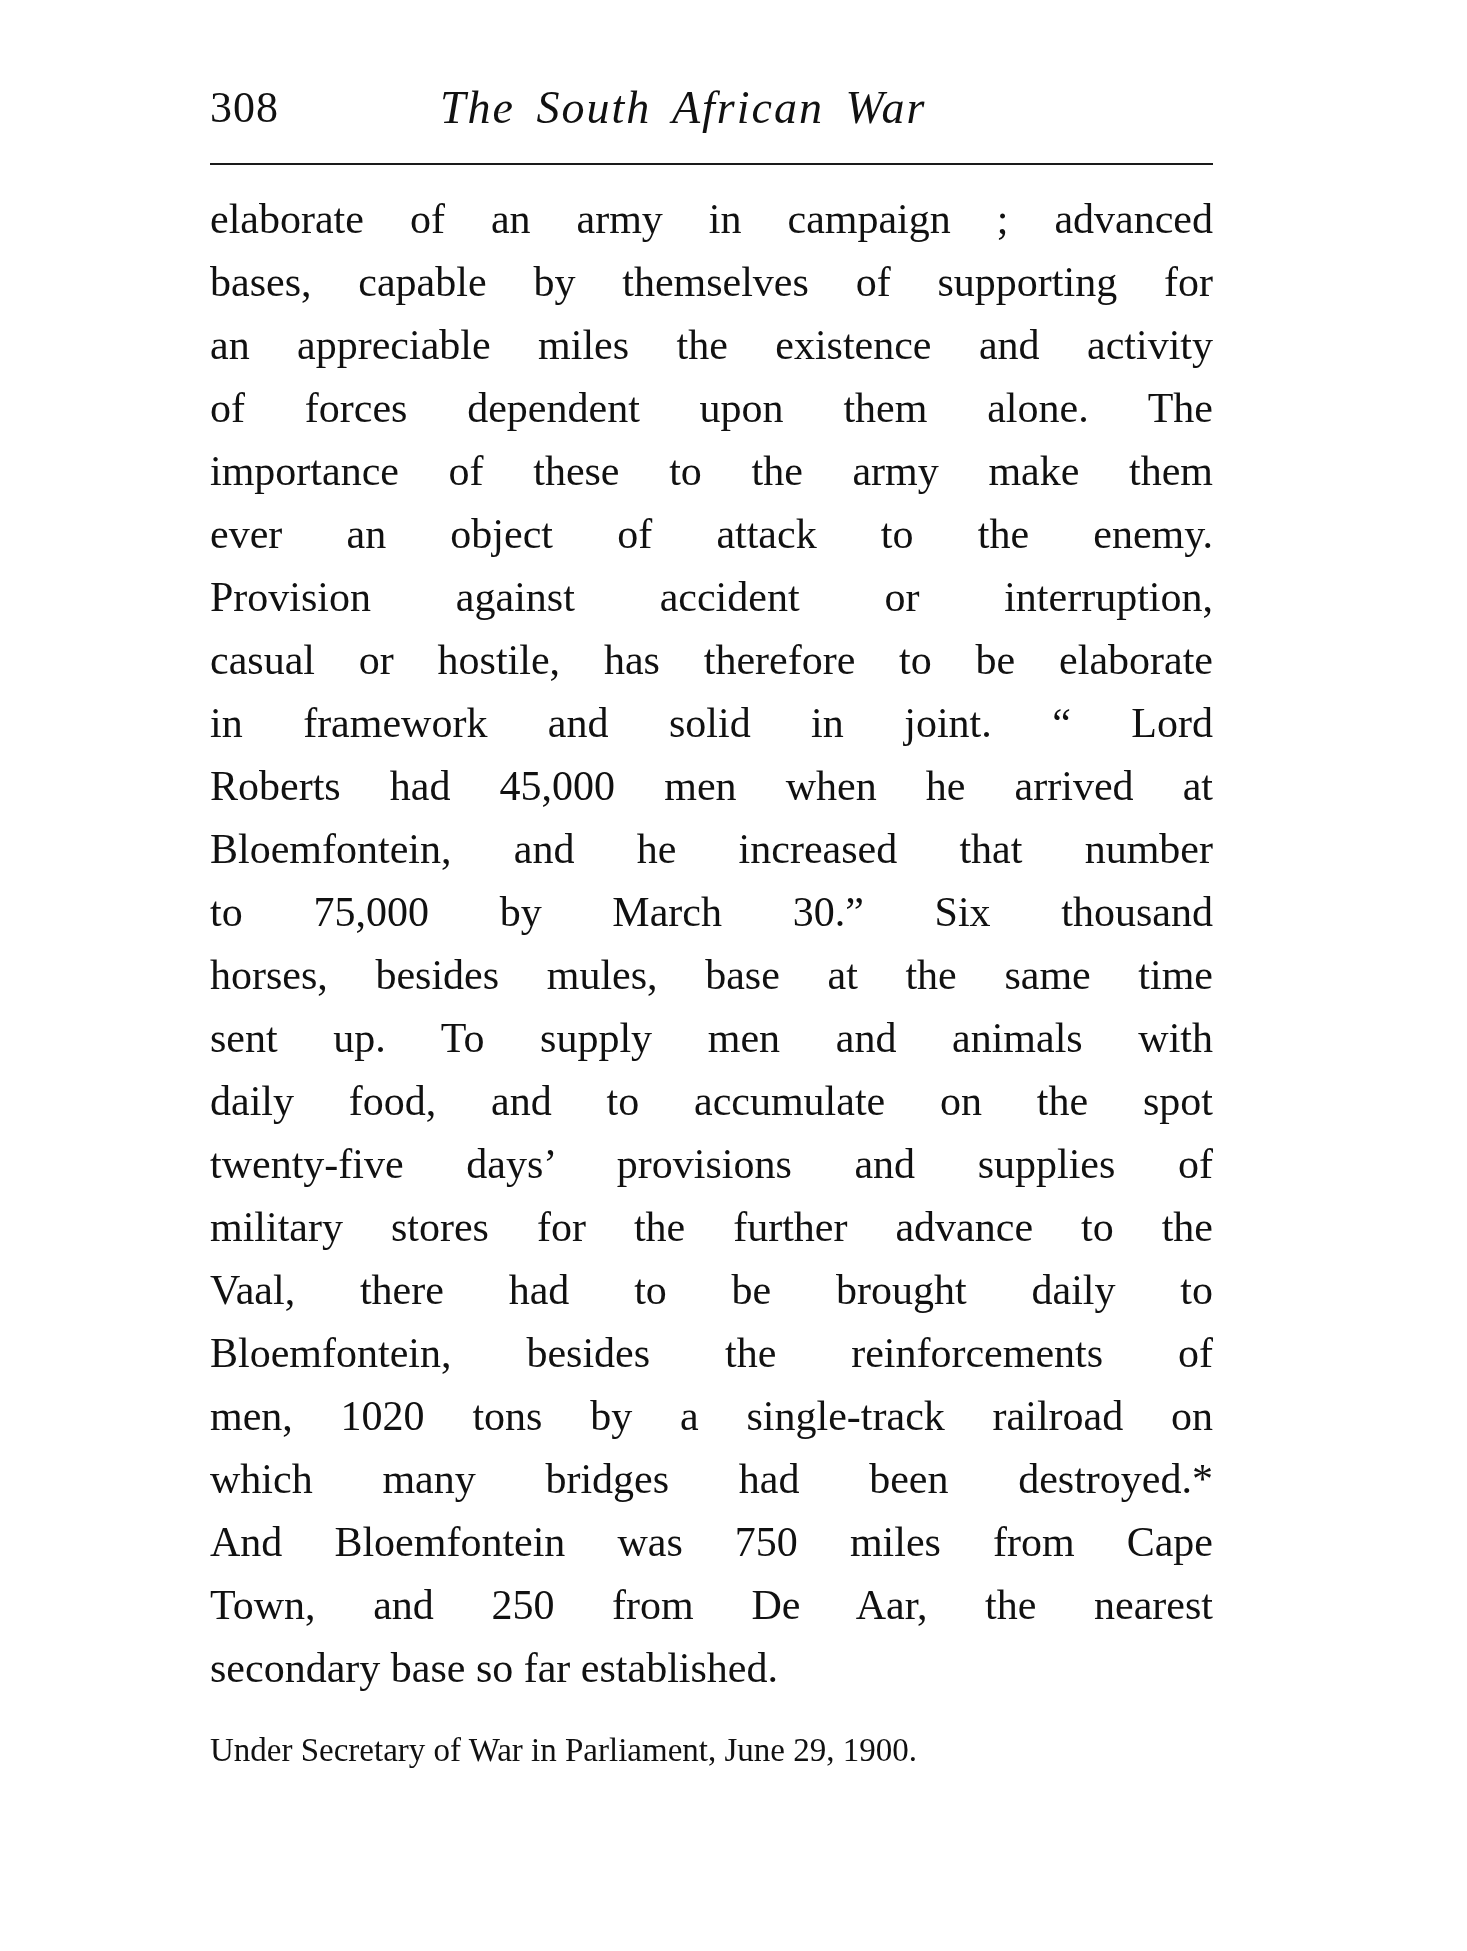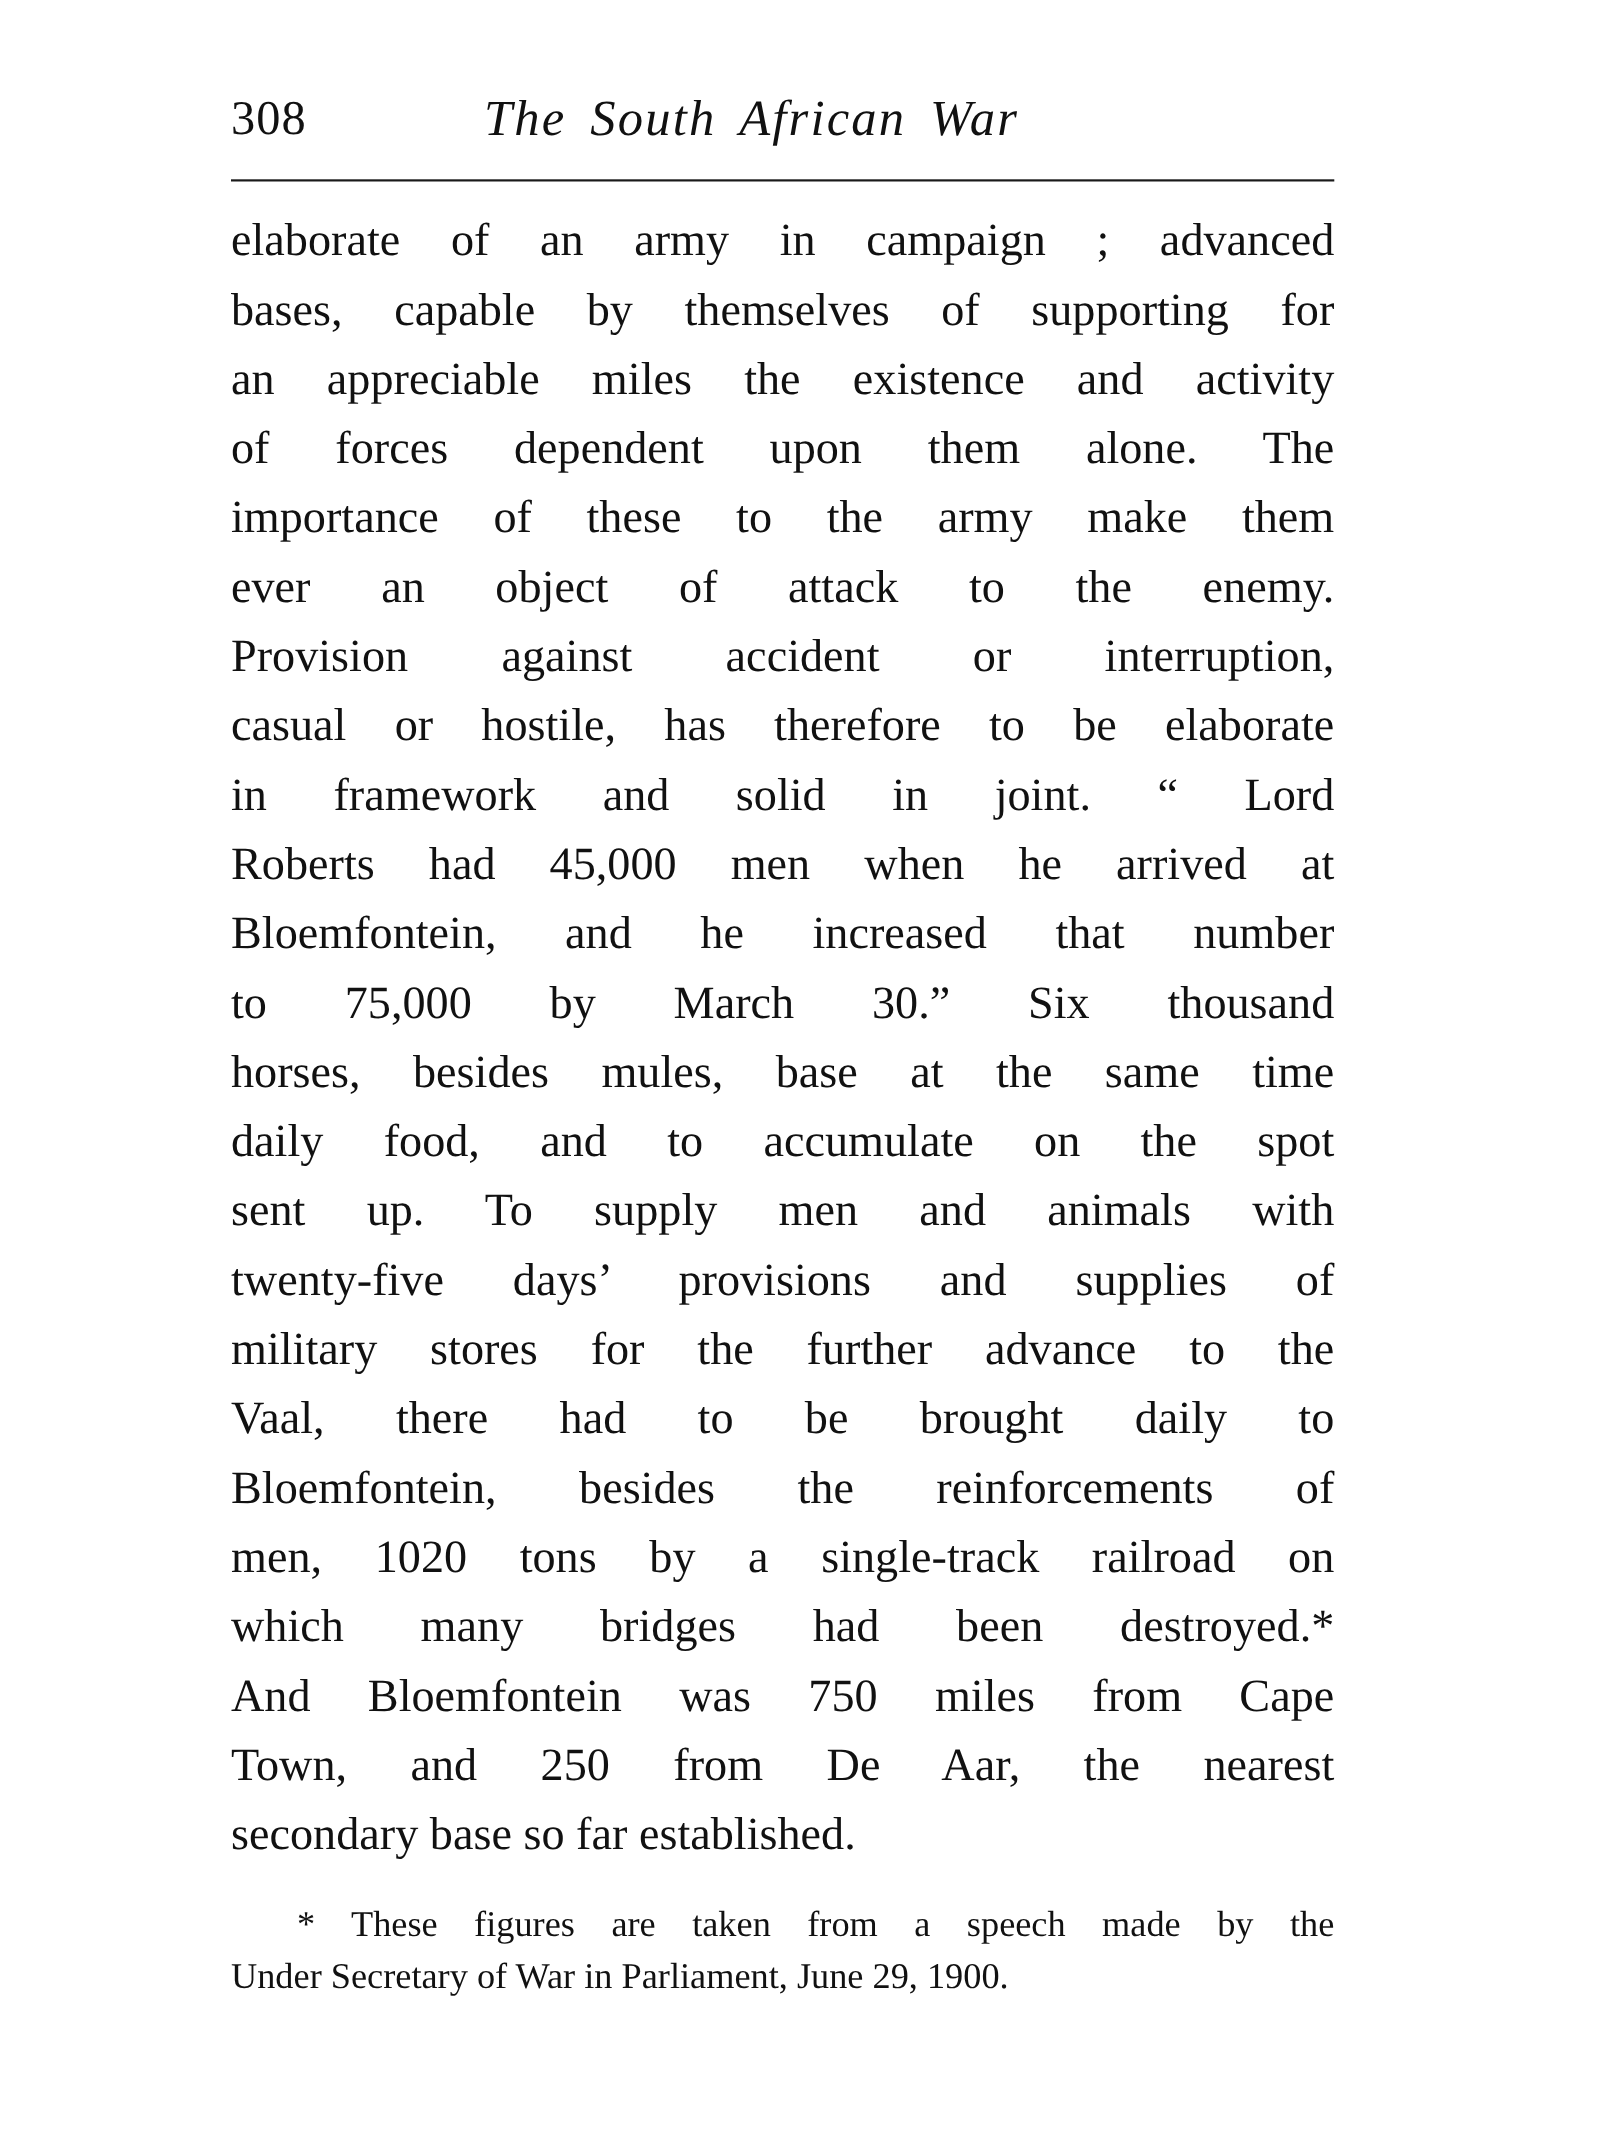--- a/index.html
+++ b/index.html
@@ -108,31 +108,30 @@
     <span class="line">of forces dependent upon them alone. The</span>
     <span class="line">importance of these to the army make them</span>
     <span class="line">ever an object of attack to the enemy.</span>
     <span class="line">Provision against accident or interruption,</span>
     <span class="line">casual or hostile, has therefore to be elaborate</span>
     <span class="line">in framework and solid in joint. “ Lord</span>
     <span class="line">Roberts had 45,000 men when he arrived at</span>
     <span class="line">Bloemfontein, and he increased that number</span>
     <span class="line">to 75,000 by March 30.” Six thousand</span>
     <span class="line">horses, besides mules, base at the same time</span>
+    <span class="line">sent up. To supply men and animals with</span>
     <span class="line">daily food, and to accumulate on the spot</span>
-    <span class="line">sent up. To supply men and animals with</span>
     <span class="line">twenty-five days’ provisions and supplies of</span>
     <span class="line">military stores for the further advance to the</span>
     <span class="line">Vaal, there had to be brought daily to</span>
     <span class="line">Bloemfontein, besides the reinforcements of</span>
     <span class="line">men, 1020 tons by a single-track railroad on</span>
     <span class="line">which many bridges had been destroyed.*</span>
     <span class="line">And Bloemfontein was 750 miles from Cape</span>
     <span class="line">Town, and 250 from De Aar, the nearest</span>
     <span class="line last">secondary base so far established.</span>
   </p>
 
   <p class="footnote">
-    <span class="line indent">* These figures are taken from a speech made by the</span>
     <span class="line last">Under Secretary of War in Parliament, June 29, 1900.</span>
   </p>
 
 </div>
 
 </body></html>

